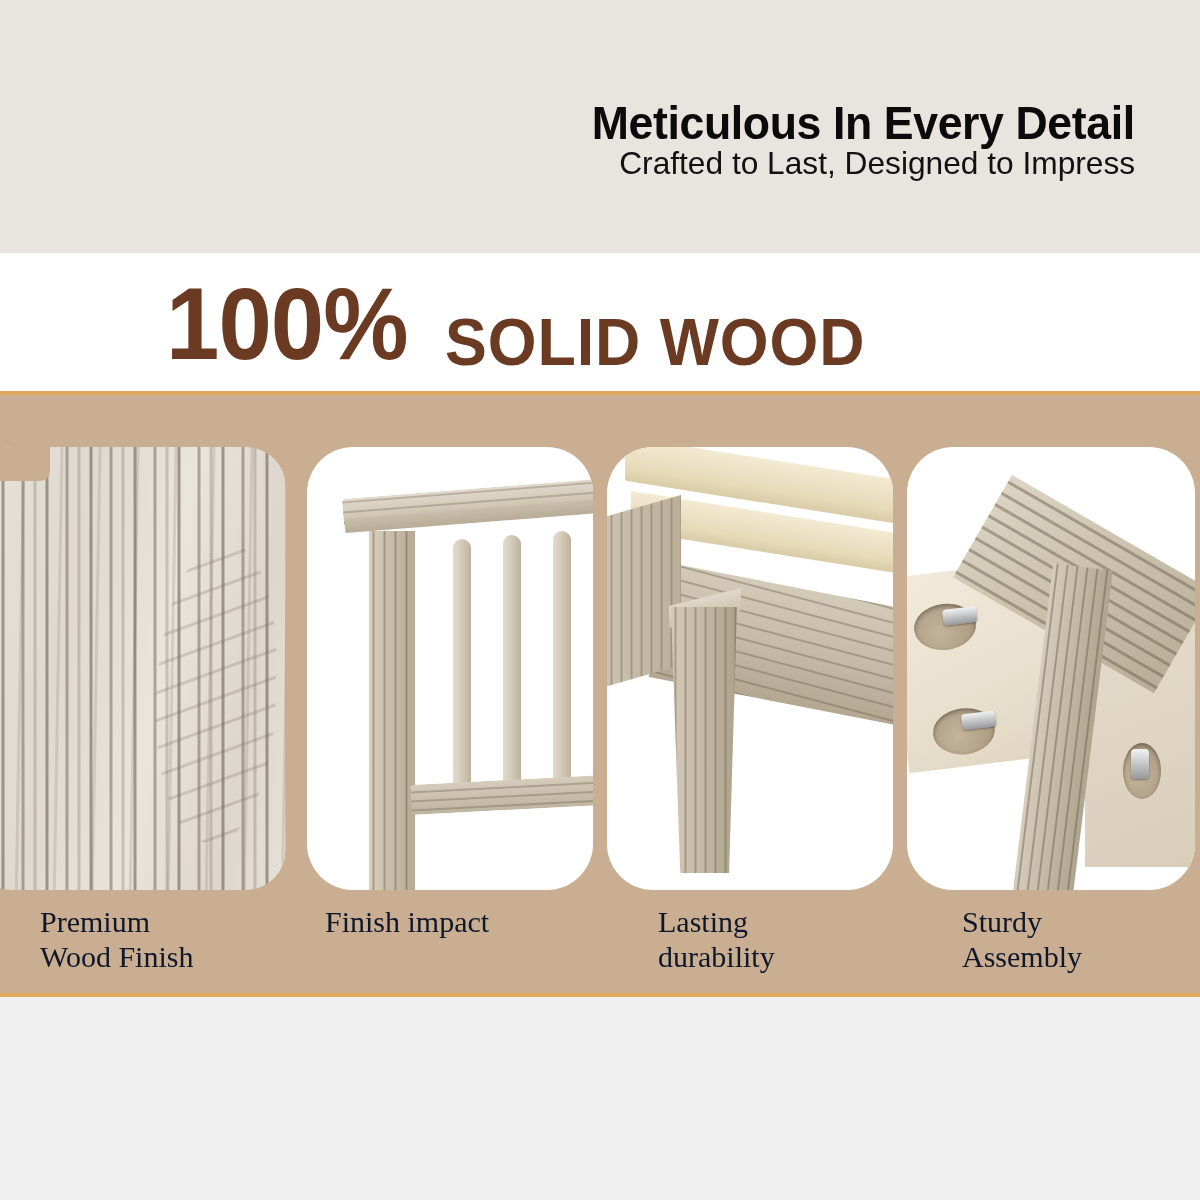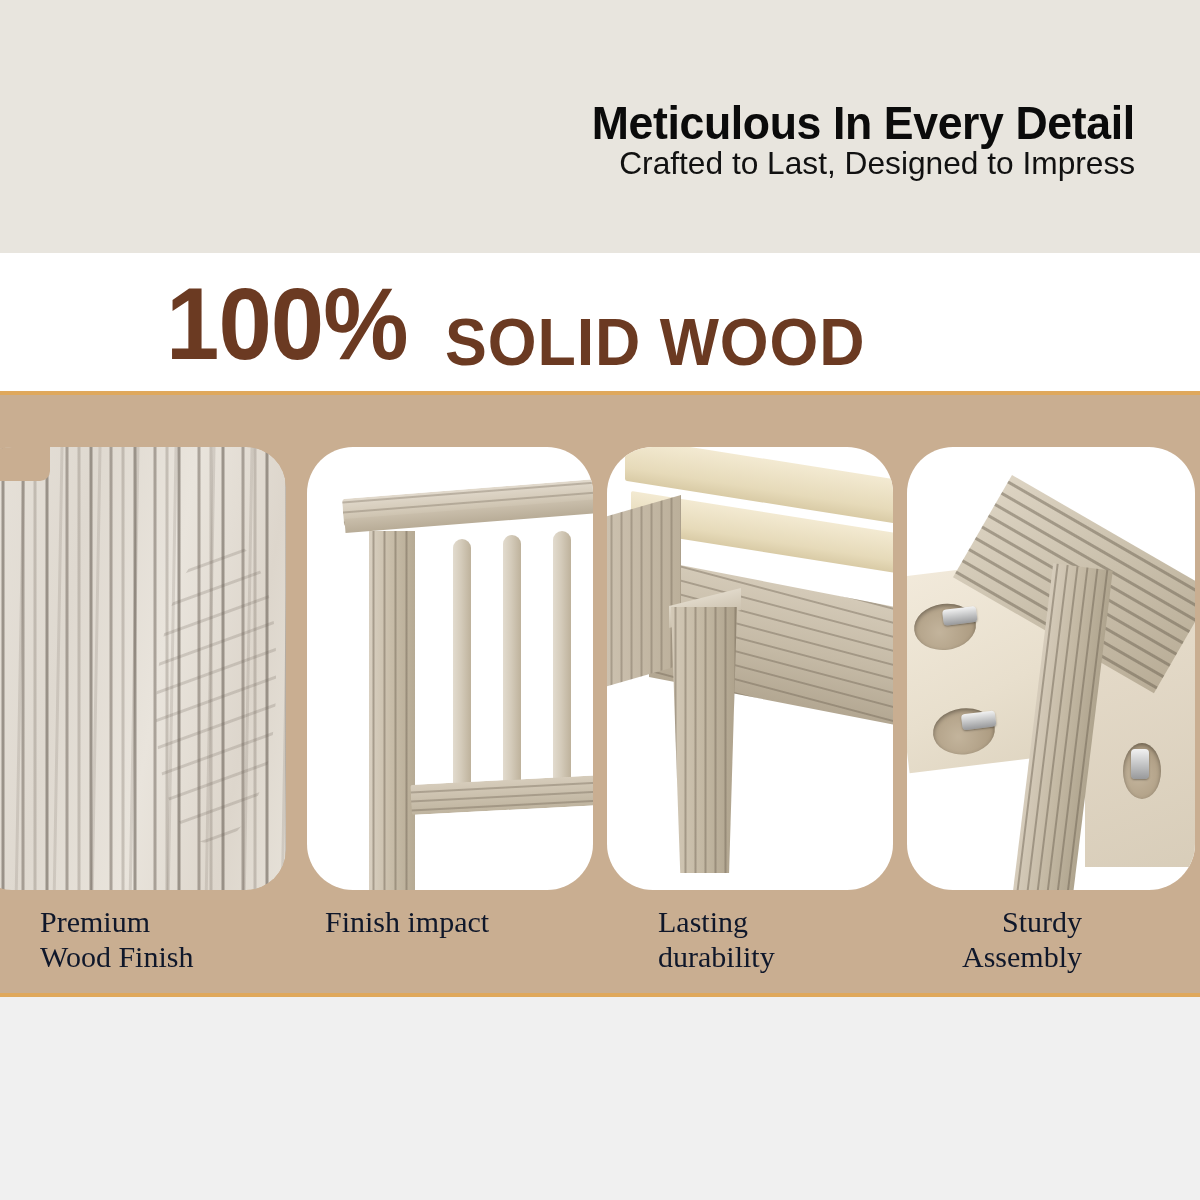--- a/index.html
+++ b/index.html
@@ -76,21 +76,21 @@
 
   .caption{
     position:absolute;top:509px;
     font-family:"Liberation Serif",serif;
     font-size:30px;line-height:1.18;color:#0f172a;
     white-space:pre-line;
   }
   .caption.p1{left:40px;}
   .caption.p2{left:325px;}
   .caption.p3{left:658px;}
-  .caption.p4{left:962px;text-align:right;}
+  .caption.p4{left:962px;}
 
   
   .swatch{
     position:absolute;inset:0;
     background:
       repeating-linear-gradient(90deg,
         rgba(120,110,100,0.00) 0px, rgba(120,110,100,0.00) 5px,
         rgba(108,98,88,0.50) 6px, rgba(108,98,88,0.50) 8px,
         rgba(120,110,100,0.00) 9px, rgba(120,110,100,0.00) 17px,
         rgba(125,115,104,0.32) 18px, rgba(125,115,104,0.32) 20px,

